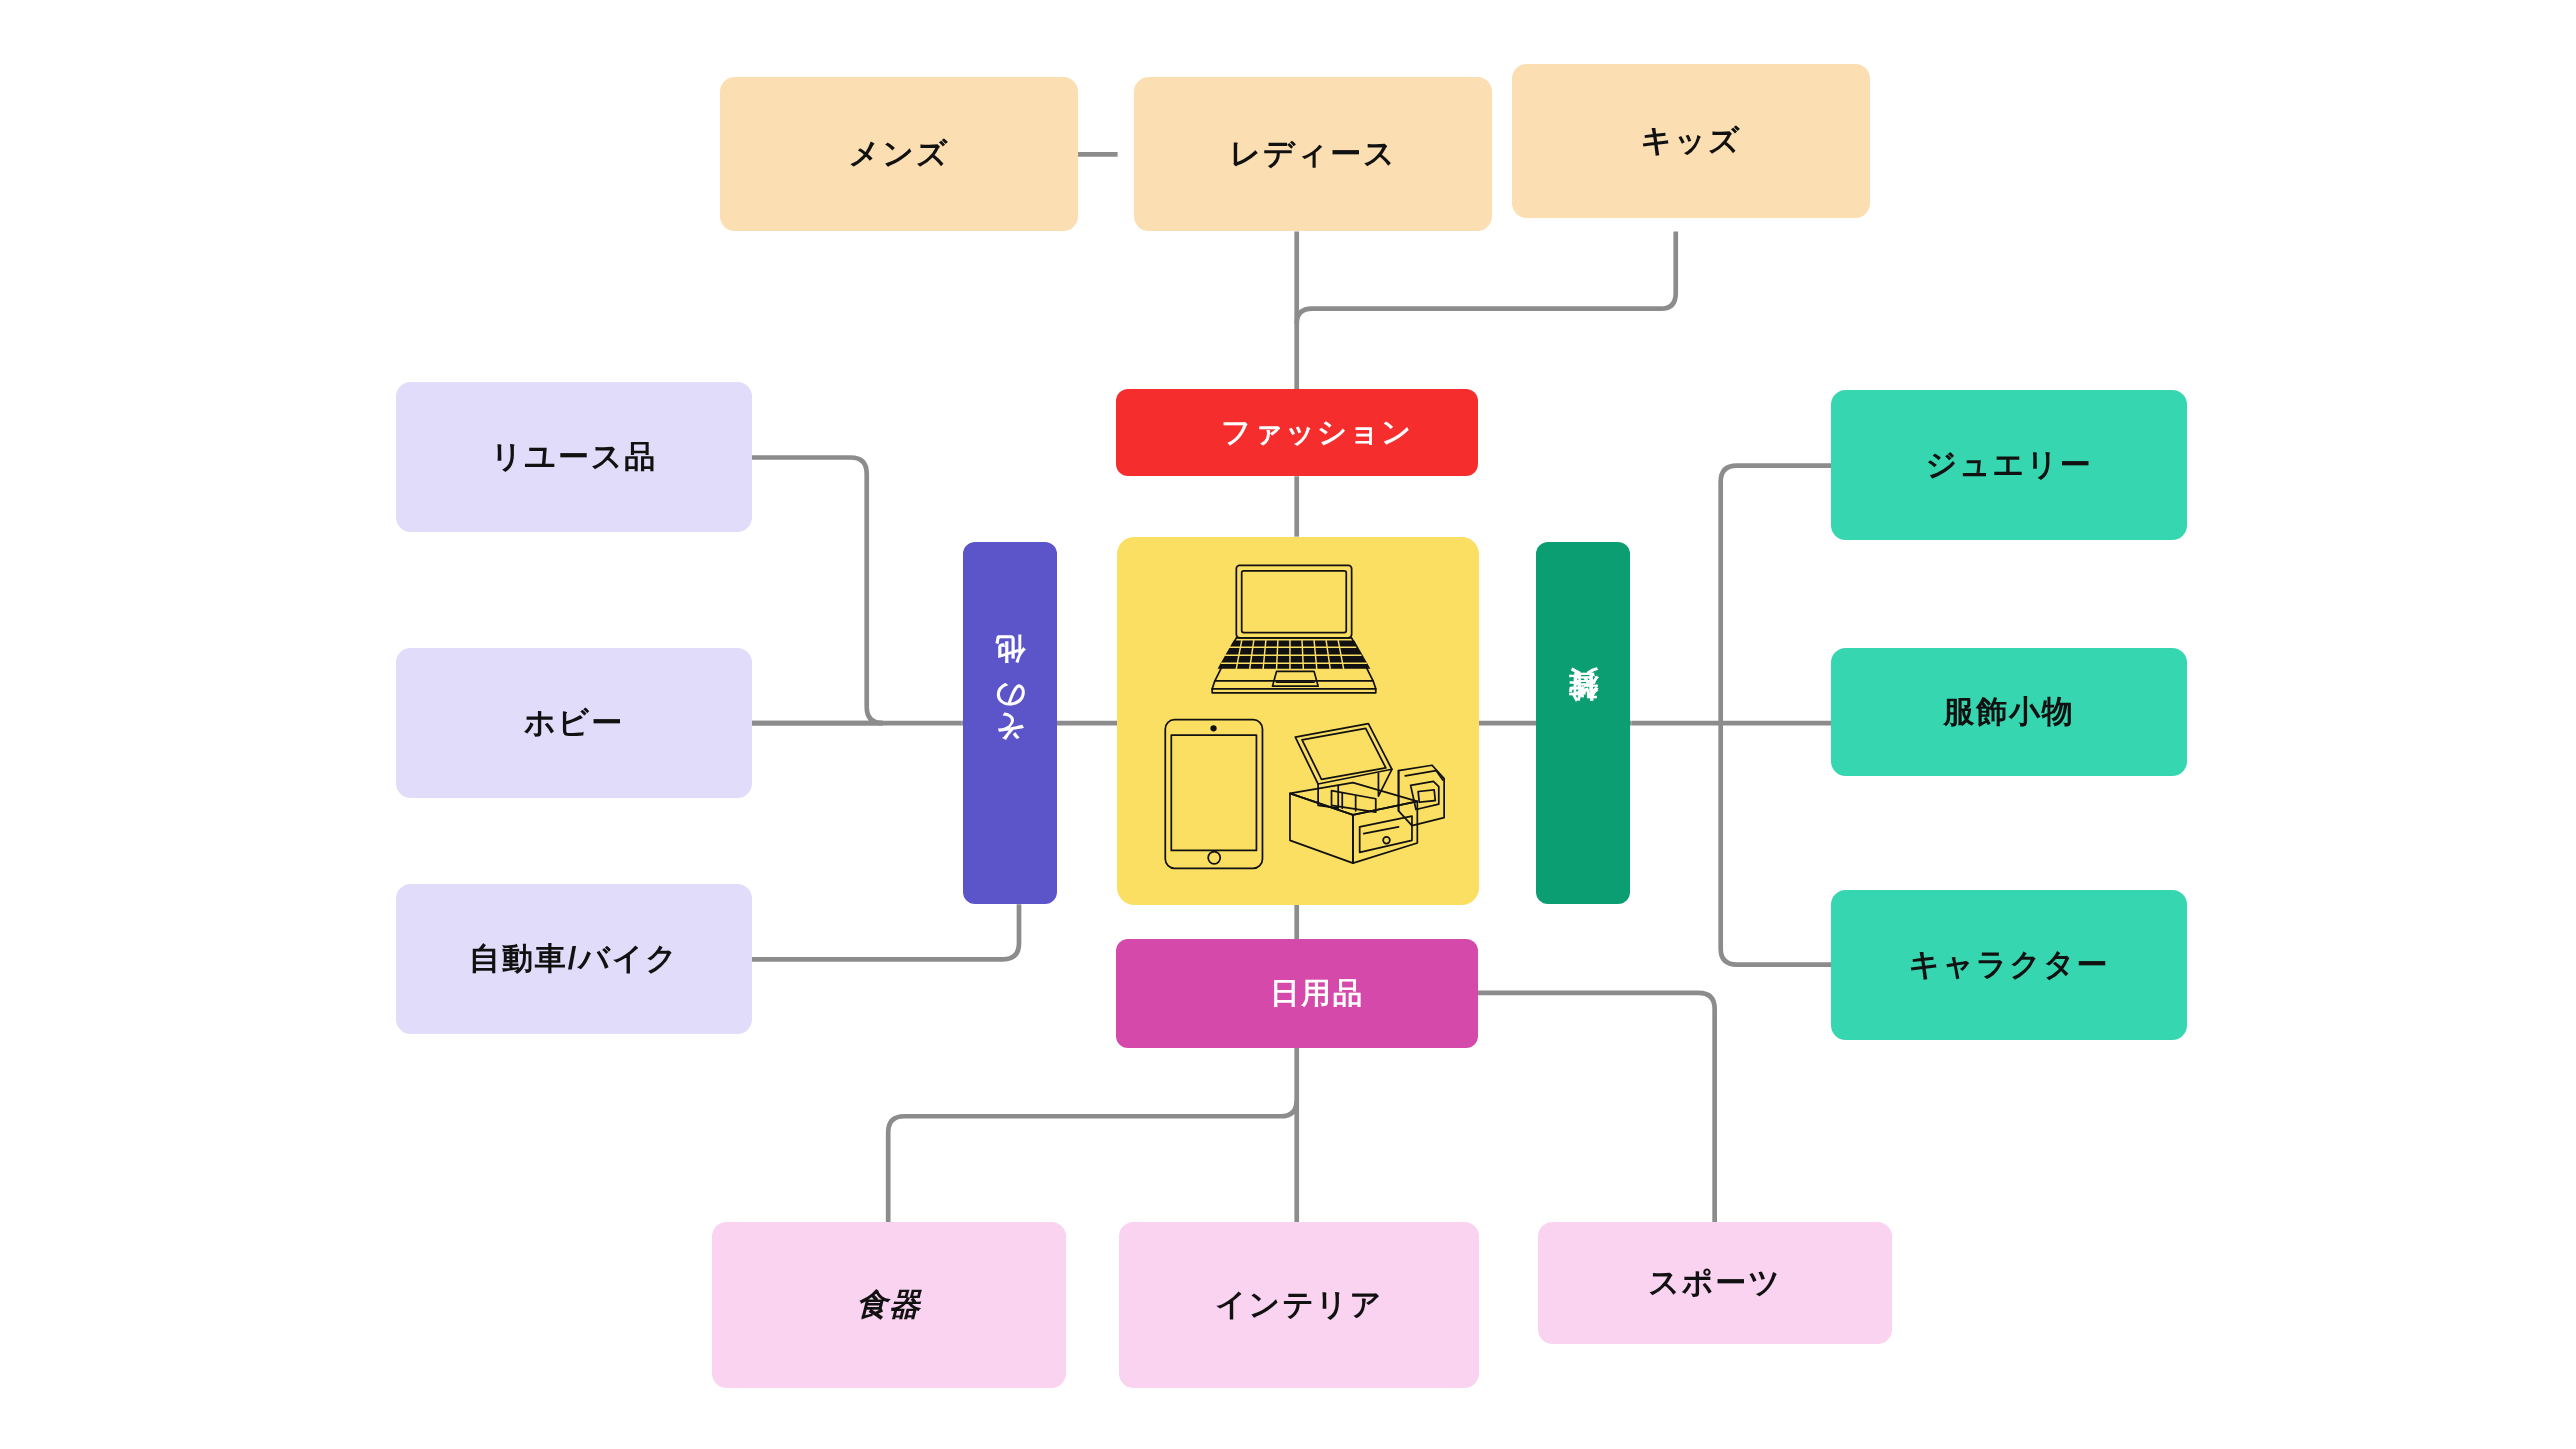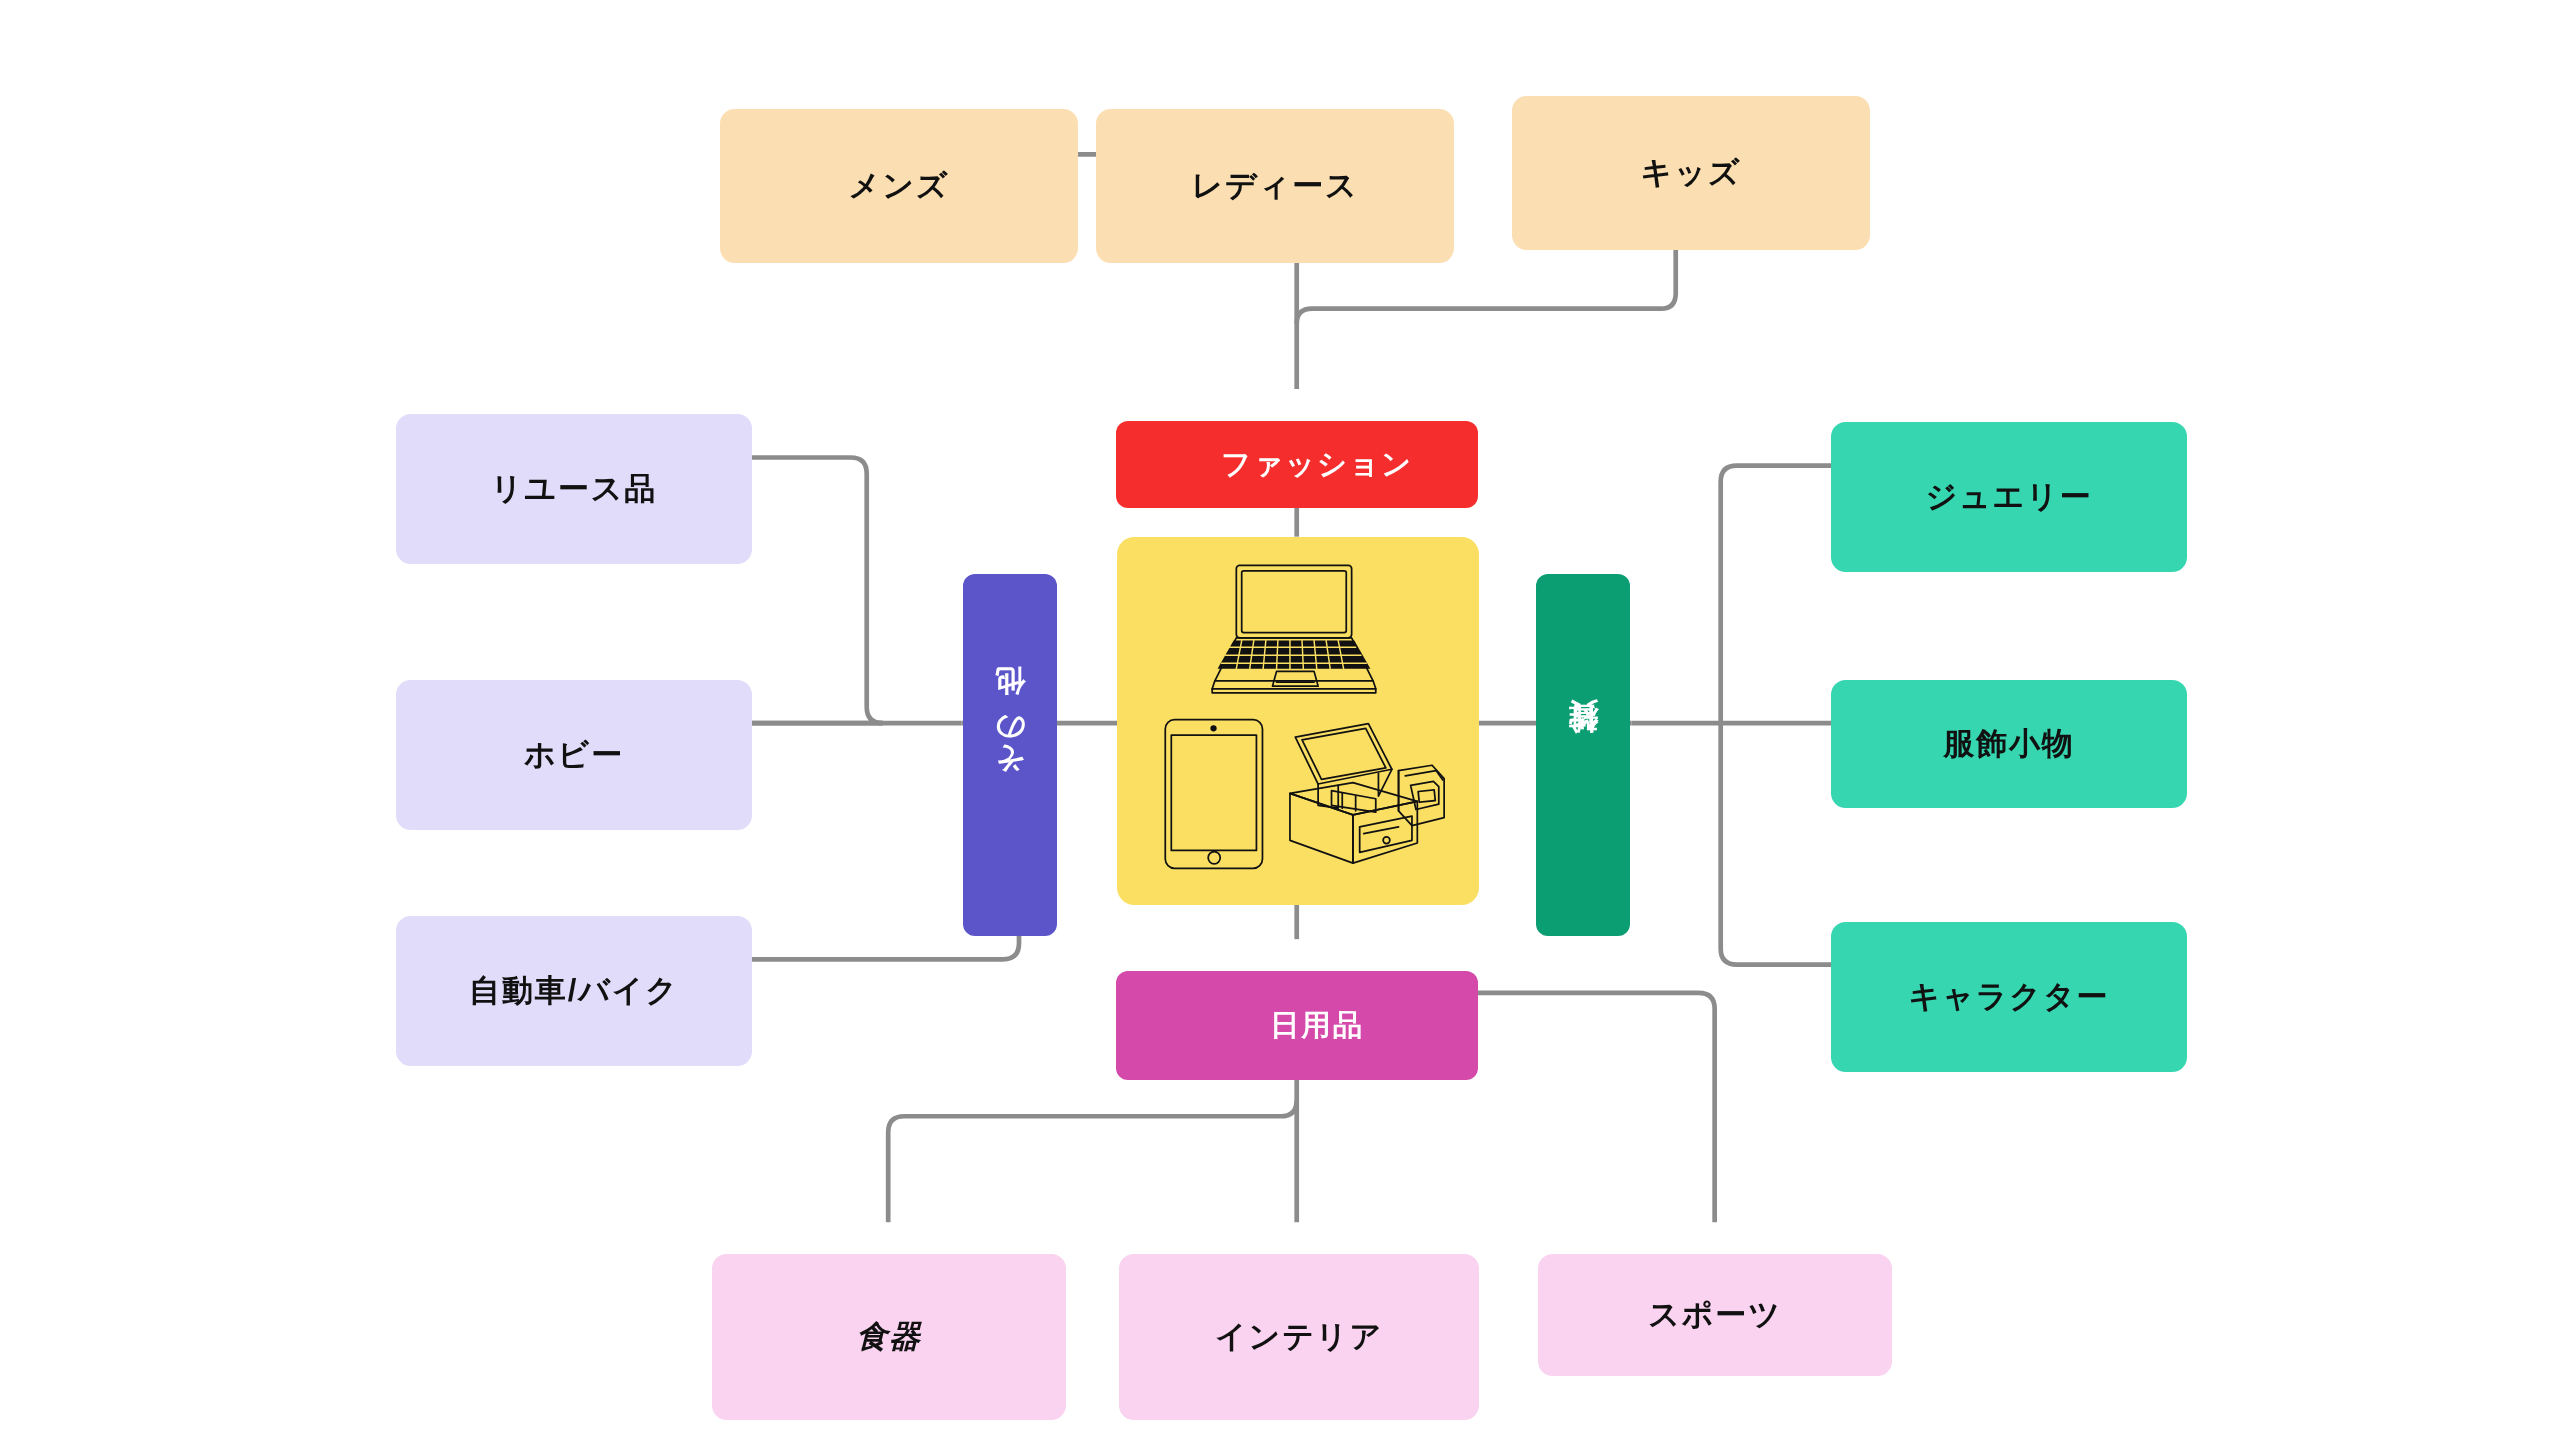--- a/index.html
+++ b/index.html
@@ -4,21 +4,21 @@
 <style>
   html,body{margin:0;padding:0;background:#ffffff;}
   body{width:2576px;height:1449px;overflow:hidden;
        font-family:"Liberation Sans","DejaVu Sans",sans-serif;}
   #stage{position:relative;width:2576px;height:1449px;background:#fff;}
 
   svg.links{position:absolute;left:0;top:0;width:2576px;height:1449px;pointer-events:none;}
 
   .node{position:absolute;box-sizing:border-box;display:flex;align-items:center;
         justify-content:center;text-align:center;border-radius:14.8px;
-        font-weight:700;letter-spacing:.06em;line-height:1.25;margin-top:32px;}
+        font-weight:700;letter-spacing:.06em;line-height:1.25;}
   .node span{display:block;}
 
   .n-cat      {font-size:31px;color:#111111;}
   .n-hub      {font-size:29.5px;color:#ffffff;padding-left:40px;}
   .n-vert     {font-size:29.5px;color:#ffffff;}
   .n-vert span{writing-mode:vertical-rl;transform:rotate(180deg);letter-spacing:.12em;}
 
   .center-card{position:absolute;border-radius:17.4px;overflow:hidden;}
   .center-card svg{display:block;width:100%;height:100%;}
 </style>
@@ -65,21 +65,21 @@
 
       <path d="M2203,1480 L2532,1480 Q2556,1480 2556,1504 L2556,1822"></path>
 
     </g>
   </svg>
 
   <div class="node n-cat" style="left:720px;top:77px;width:358px;height:154px;background:#FBDFB2;">
     <span>メンズ</span>
   </div>
 
-  <div class="node n-cat" style="left:1096px;top:77px;width:358px;height:154px;background:#FBDFB2;">
+  <div class="node n-cat" style="left:1134px;top:77px;width:358px;height:154px;background:#FBDFB2;">
     <span>レディース</span>
   </div>
 
   <div class="node n-cat" style="left:1512px;top:64px;width:358px;height:154px;background:#FBDFB2;">
     <span>キッズ</span>
   </div>
 
   <div class="node n-cat" style="left:396px;top:382px;width:356px;height:150px;background:#E0DCFA;">
     <span>リユース品</span>
   </div>

